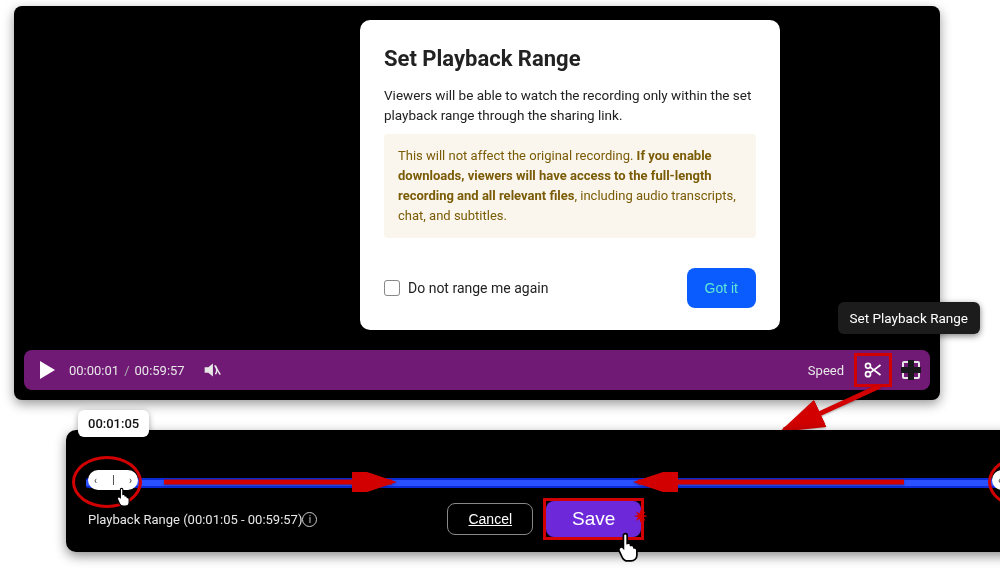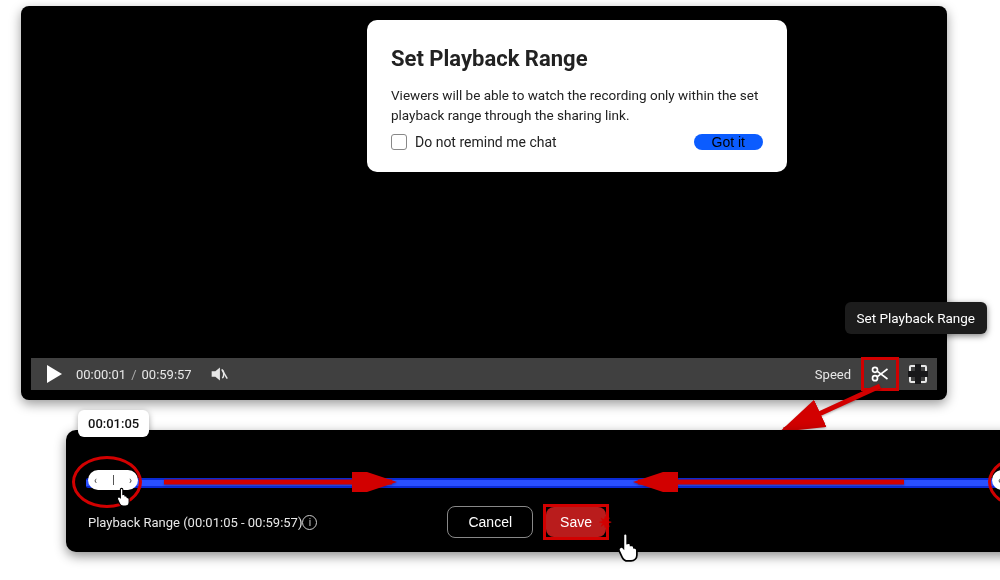--- a/index.html
+++ b/index.html
@@ -8,21 +8,21 @@
     background: #fff;
     width: 1000px;
     height: 580px;
     position: relative;
     overflow: hidden;
   }
 
   
   .video-panel {
     position: absolute;
-    left: 21px; top: 6px;
+    left: 14px; top: 6px;
     width: 926px; height: 394px;
     background: #000;
     border-radius: 8px;
     box-shadow: 0 4px 12px rgba(0,0,0,.4);
     overflow: visible;
   }
 
   
   .modal {
     position: absolute;
@@ -46,42 +46,42 @@
     border-radius: 4px;
     margin-bottom: 30px;
   }
   .modal-warn .b { font-weight: 700; }
   .modal-footer { display: flex; align-items: center; justify-content: space-between; }
   .checkbox-wrap { display: flex; align-items: center; gap: 8px; font-size: 14px; color: #222; }
   .checkbox {
     width: 16px; height: 16px; border: 1.5px solid #888; border-radius: 3px;
   }
   .got-it-btn {
-    background: #0b5cff; color: #000000; border: none; border-radius: 8px;
-    padding: 0 18px; font-size: 14px; cursor: pointer;
+    background: #0b5cff; color: #5eead4; border: none; border-radius: 8px;
+    padding: 12px 18px; font-size: 14px; cursor: pointer;
   }
 
   
   .scissors-tooltip {
     position: absolute;
     right: -40px; top: 296px;
     background: #1c1c1c; color: #fff;
     font-size: 13.5px;
     padding: 8px 12px; border-radius: 6px;
     white-space: nowrap;
     box-shadow: 0 2px 6px rgba(0,0,0,.5);
   }
 
   
   .controls {
     position: absolute;
     left: 10px; right: 10px; bottom: 10px;
-    height: 32px;
-    background: #404040;
-    border-radius: 0;
+    height: 40px;
+    background: #701a75;
+    border-radius: 8px;
     display: flex; align-items: center;
     color: #e7e7e7;
     font-size: 13px;
     padding: 0 10px;
   }
   .play-btn {
     width: 0; height: 0;
     border-top: 9px solid transparent;
     border-bottom: 9px solid transparent;
     border-left: 15px solid #fff;
@@ -171,29 +171,30 @@
     font-size: 13px;
   }
   .range-label { display:flex; align-items:center; gap:0; }
   .info-icon { width:15px; height:15px; border:1.5px solid #ccc; border-radius:50%; display:flex; align-items:center; justify-content:center; font-size:10px; color:#ccc; cursor:pointer;}
   .range-bottom-spacer { flex:0 0 130px; }
   .cancel-btn {
     background: transparent; color:#fff;
     border: 1.5px solid #888; border-radius: 8px;
     padding: 7px 20px; font-size: 14px; cursor:pointer;
     margin-right: 10px;
+    text-decoration: underline;
   }
   .save-wrap {
     border: 3px solid #d20000;
     display:inline-block;
     position:relative;
   }
   .save-btn {
-    background: #b91c1c; color:#fff; border:none;
-    border-radius: 8px; padding: 7px 14px; font-size:14px; cursor:pointer;
+    background: #6d28d9; color:#fff; border:none;
+    border-radius: 8px; padding: 7px 26px; font-size:19px; cursor:pointer;
   }
   .save-click {
     position:absolute; right:-6px; top:6px; color:#d20000; font-size:16px; font-weight:700;
   }
   .hand-cursor-big {
     position:absolute; left: 548px; top: 100px; z-index:5;
   }
 
   
   .arrow {
@@ -202,24 +203,27 @@
   }
 </style>
 </head>
 <body>
 
 <div class="video-panel">
 
   <div class="modal">
     <div class="modal-title">Set Playback Range</div>
     <div class="modal-desc">Viewers will be able to watch the recording only within the set playback range through the sharing link.</div>
+    <div class="modal-warn">
+      <span>This will not affect the original recording. </span><span class="b">If you enable downloads, viewers will have access to the full-length recording and all relevant files</span><span>, including audio transcripts, chat, and subtitles.</span>
+    </div>
     <div class="modal-footer">
       <label class="checkbox-wrap">
         <span class="checkbox"></span>
-        <span>Do not remind me chat</span>
+        <span>Do not range me again</span>
       </label>
       <button class="got-it-btn">Got it</button>
     </div>
   </div>
 
   <div class="scissors-tooltip">Set Playback Range</div>
 
   <div class="controls">
     <div class="play-btn"></div>
     <span>00:00:01</span>

